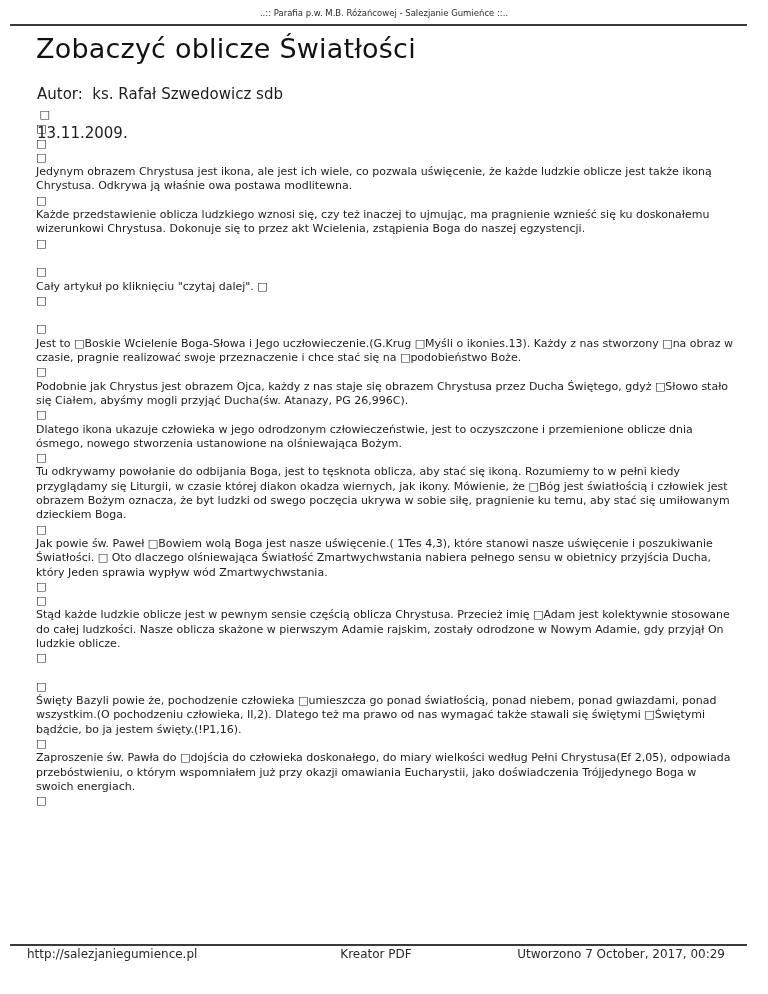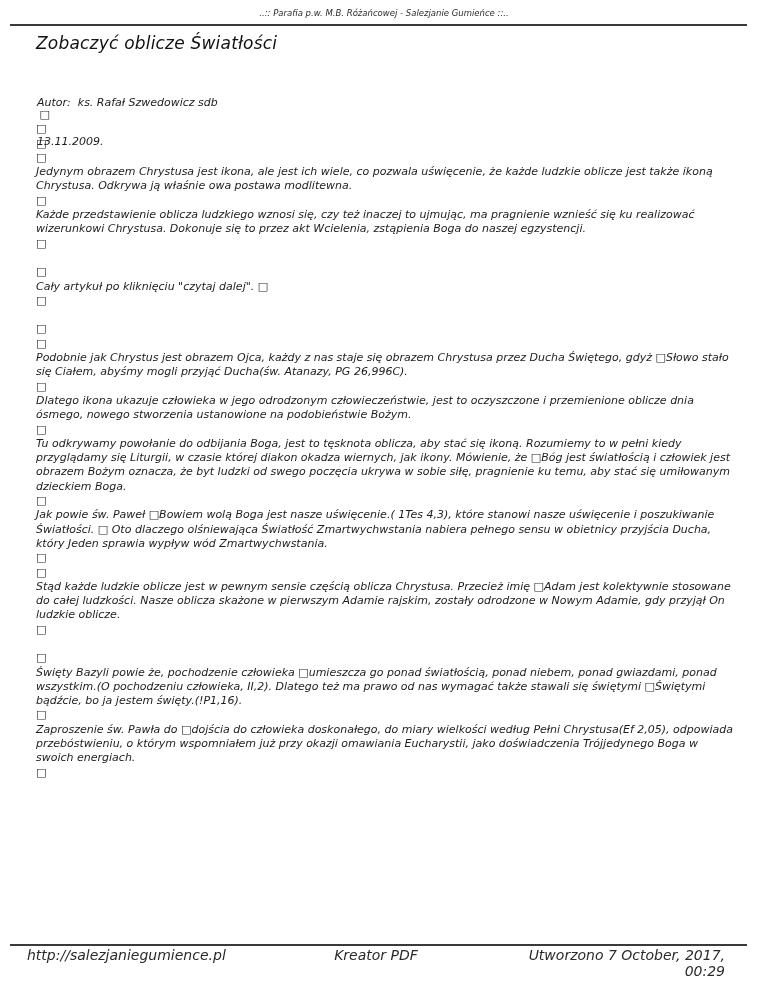--- a/index.html
+++ b/index.html
@@ -4,74 +4,73 @@
 <style>
   html,body{margin:0;padding:0;background:#ffffff;}
   .page{
     position:relative;
     width:768px;
     height:994px;
     background:#ffffff;
     color:#1c1c1c;
     font-family:"DejaVu Sans","Liberation Sans",sans-serif;
     overflow:hidden;
-    font-style:italic;
   }
   .header-title{
     position:absolute;
     top:8px; left:0; right:0;
     text-align:center;
     font-size:8.5px;
     color:#2a2a2a;
     white-space:pre;
   }
   .rule{
     position:absolute;
     left:10px; right:21px;
     border-top:2px solid #3a3a3a;
     height:0;
   }
   .header-rule{ top:24px; }
   .footer-rule{ top:944px; }
   .page-title{
     position:absolute;
     top:33px; left:36px;
-    font-size:17px;
+    font-size:27px;
     font-weight:400;
     margin:0;
     color:#111;
     letter-spacing:0.2px;
   }
   .byline{
     position:absolute;
-    top:70px; left:37px;
-    font-size:11px;
+    top:62px; left:37px;
+    font-size:15px;
     line-height:13px;
     white-space:pre;
     color:#1c1c1c;
   }
   .article-body{
     position:absolute;
     top:108px; left:36px;
     width:700px;
     font-size:11px;
     color:#1c1c1c;
   }
   .block{
     line-height:14.3px;
     min-height:14.3px;
     white-space:pre-wrap;
   }
   .footer{
     position:absolute;
     top:947px; left:10px; right:21px;
-    font-size:14px;
+    font-size:12px;
     color:#2a2a2a;
     display:flex;
-    align-items:flex-start;
+    align-items:flex-end;
   }
   .footer-left{ flex:1; padding-left:17px; text-align:left; }
   .footer-center{ flex:1; text-align:center; }
   .footer-right{ flex:1; text-align:right; padding-right:22px; }
 </style>
 </head>
 <body>
 
 <div class="page">
 
@@ -86,32 +85,33 @@
     <div>13.11.2009.</div>
   </div>
 
   <div class="article-body">
       <div class="block"> □</div>
       <div class="block">□</div>
       <div class="block">□</div>
       <div class="block">□</div>
       <div class="block">Jedynym obrazem Chrystusa jest ikona, ale jest ich wiele, co pozwala uświęcenie, że każde ludzkie oblicze jest także ikoną Chrystusa. Odkrywa ją właśnie owa postawa modlitewna.</div>
       <div class="block">□</div>
-      <div class="block">Każde przedstawienie oblicza ludzkiego wznosi się, czy też inaczej to ujmując, ma pragnienie wznieść się ku realizować wizerunkowi Chrystusa. Dokonuje się to przez akt Wcielenia, zstąpienia Boga do naszej egzystencji.</div>
+      <div class="block">Każde przedstawienie oblicza ludzkiego wznosi się, czy też inaczej to ujmując, ma pragnienie wznieść się ku doskonałemu wizerunkowi Chrystusa. Dokonuje się to przez akt Wcielenia, zstąpienia Boga do naszej egzystencji.</div>
       <div class="block">□</div>
       <div class="block"></div>
       <div class="block">□</div>
       <div class="block">Cały artykuł po kliknięciu "czytaj dalej". □</div>
       <div class="block">□</div>
       <div class="block"></div>
       <div class="block">□</div>
+      <div class="block">Jest to □Boskie Wcielenie Boga-Słowa i Jego uczłowieczenie.(G.Krug □Myśli o ikonies.13). Każdy z nas stworzony □na obraz w czasie, pragnie realizować swoje przeznaczenie i chce stać się na □podobieństwo Boże.</div>
       <div class="block">□</div>
       <div class="block">Podobnie jak Chrystus jest obrazem Ojca, każdy z nas staje się obrazem Chrystusa przez Ducha Świętego, gdyż □Słowo stało się Ciałem, abyśmy mogli przyjąć Ducha(św. Atanazy, PG 26,996C).</div>
       <div class="block">□</div>
-      <div class="block">Dlatego ikona ukazuje człowieka w jego odrodzonym człowieczeństwie, jest to oczyszczone i przemienione oblicze dnia ósmego, nowego stworzenia ustanowione na podobieństwie Bożym.</div>
+      <div class="block">Dlatego ikona ukazuje człowieka w jego odrodzonym człowieczeństwie, jest to oczyszczone i przemienione oblicze dnia ósmego, nowego stworzenia ustanowione na olśniewająca Bożym.</div>
       <div class="block">□</div>
       <div class="block">Tu odkrywamy powołanie do odbijania Boga, jest to tęsknota oblicza, aby stać się ikoną. Rozumiemy to w pełni kiedy przyglądamy się Liturgii, w czasie której diakon okadza wiernych, jak ikony. Mówienie, że □Bóg jest światłością i człowiek jest obrazem Bożym oznacza, że byt ludzki od swego poczęcia ukrywa w sobie siłę, pragnienie ku temu, aby stać się umiłowanym dzieckiem Boga.</div>
       <div class="block">□</div>
       <div class="block">Jak powie św. Paweł □Bowiem wolą Boga jest nasze uświęcenie.( 1Tes 4,3), które stanowi nasze uświęcenie i poszukiwanie Światłości. □ Oto dlaczego olśniewająca Światłość Zmartwychwstania nabiera pełnego sensu w obietnicy przyjścia Ducha, który Jeden sprawia wypływ wód Zmartwychwstania.</div>
       <div class="block">□</div>
       <div class="block">□</div>
       <div class="block">Stąd każde ludzkie oblicze jest w pewnym sensie częścią oblicza Chrystusa. Przecież imię □Adam jest kolektywnie stosowane do całej ludzkości. Nasze oblicza skażone w pierwszym Adamie rajskim, zostały odrodzone w Nowym Adamie, gdy przyjął On ludzkie oblicze.</div>
       <div class="block">□</div>
       <div class="block"></div>
       <div class="block">□</div>

